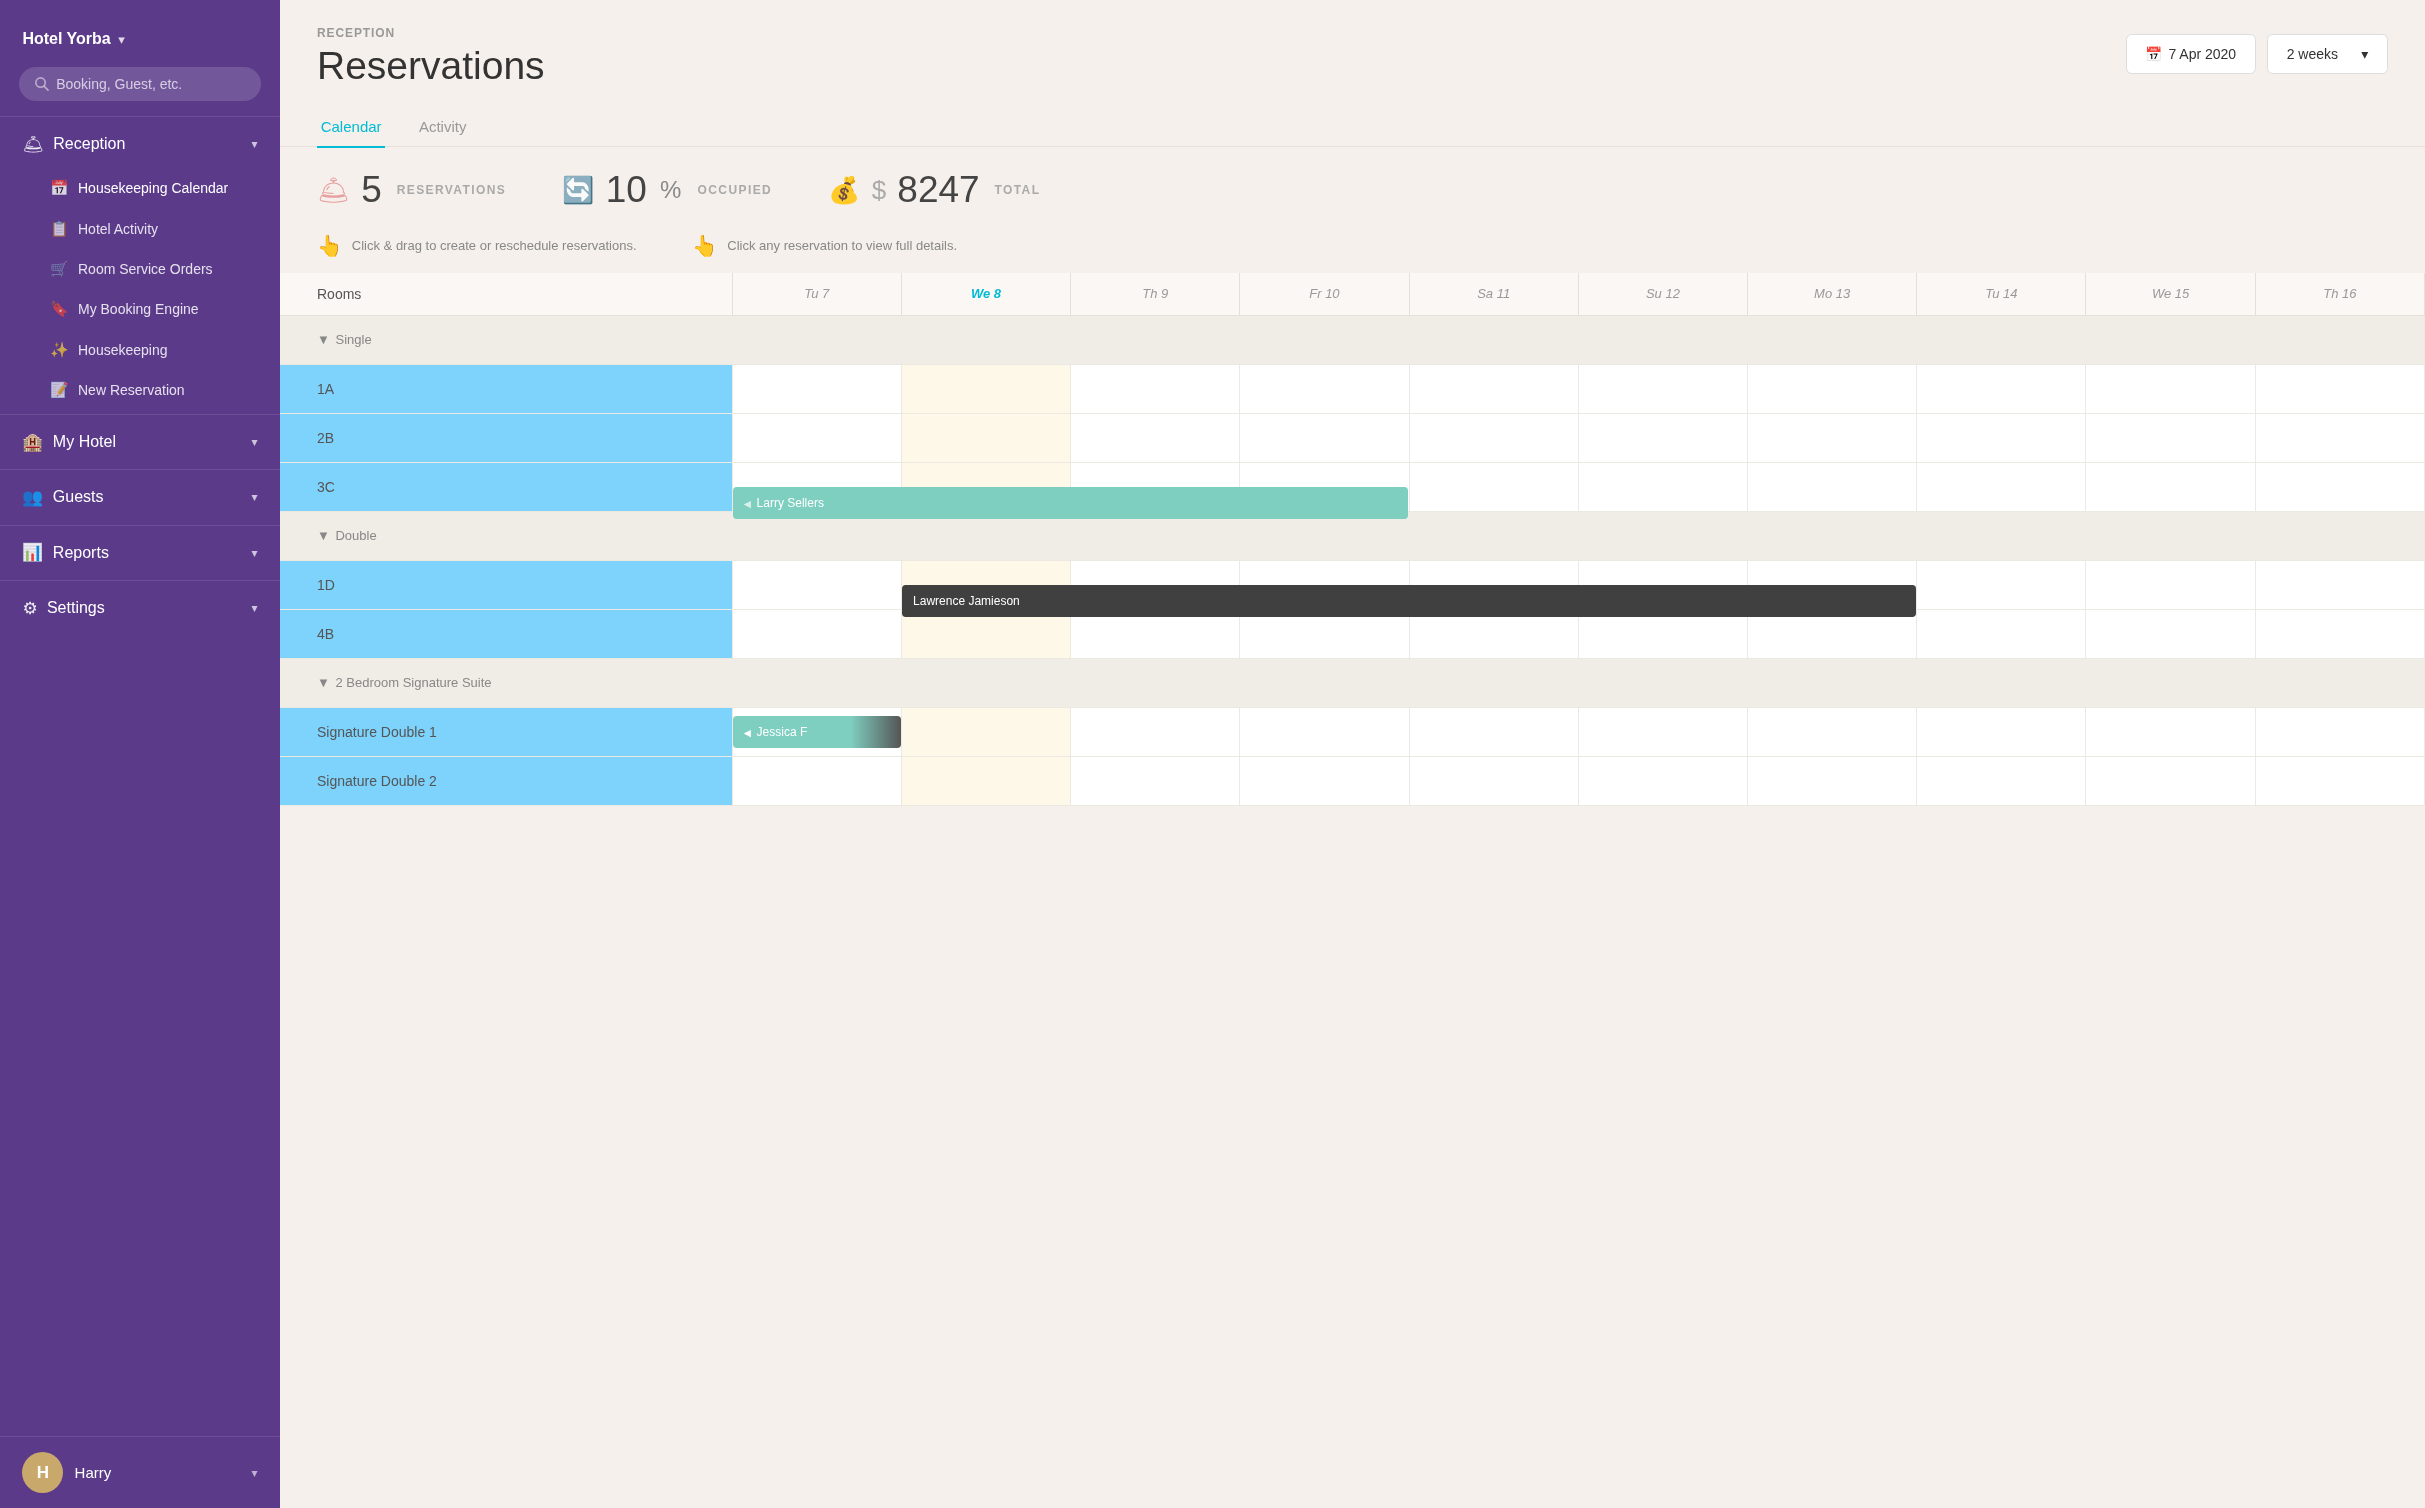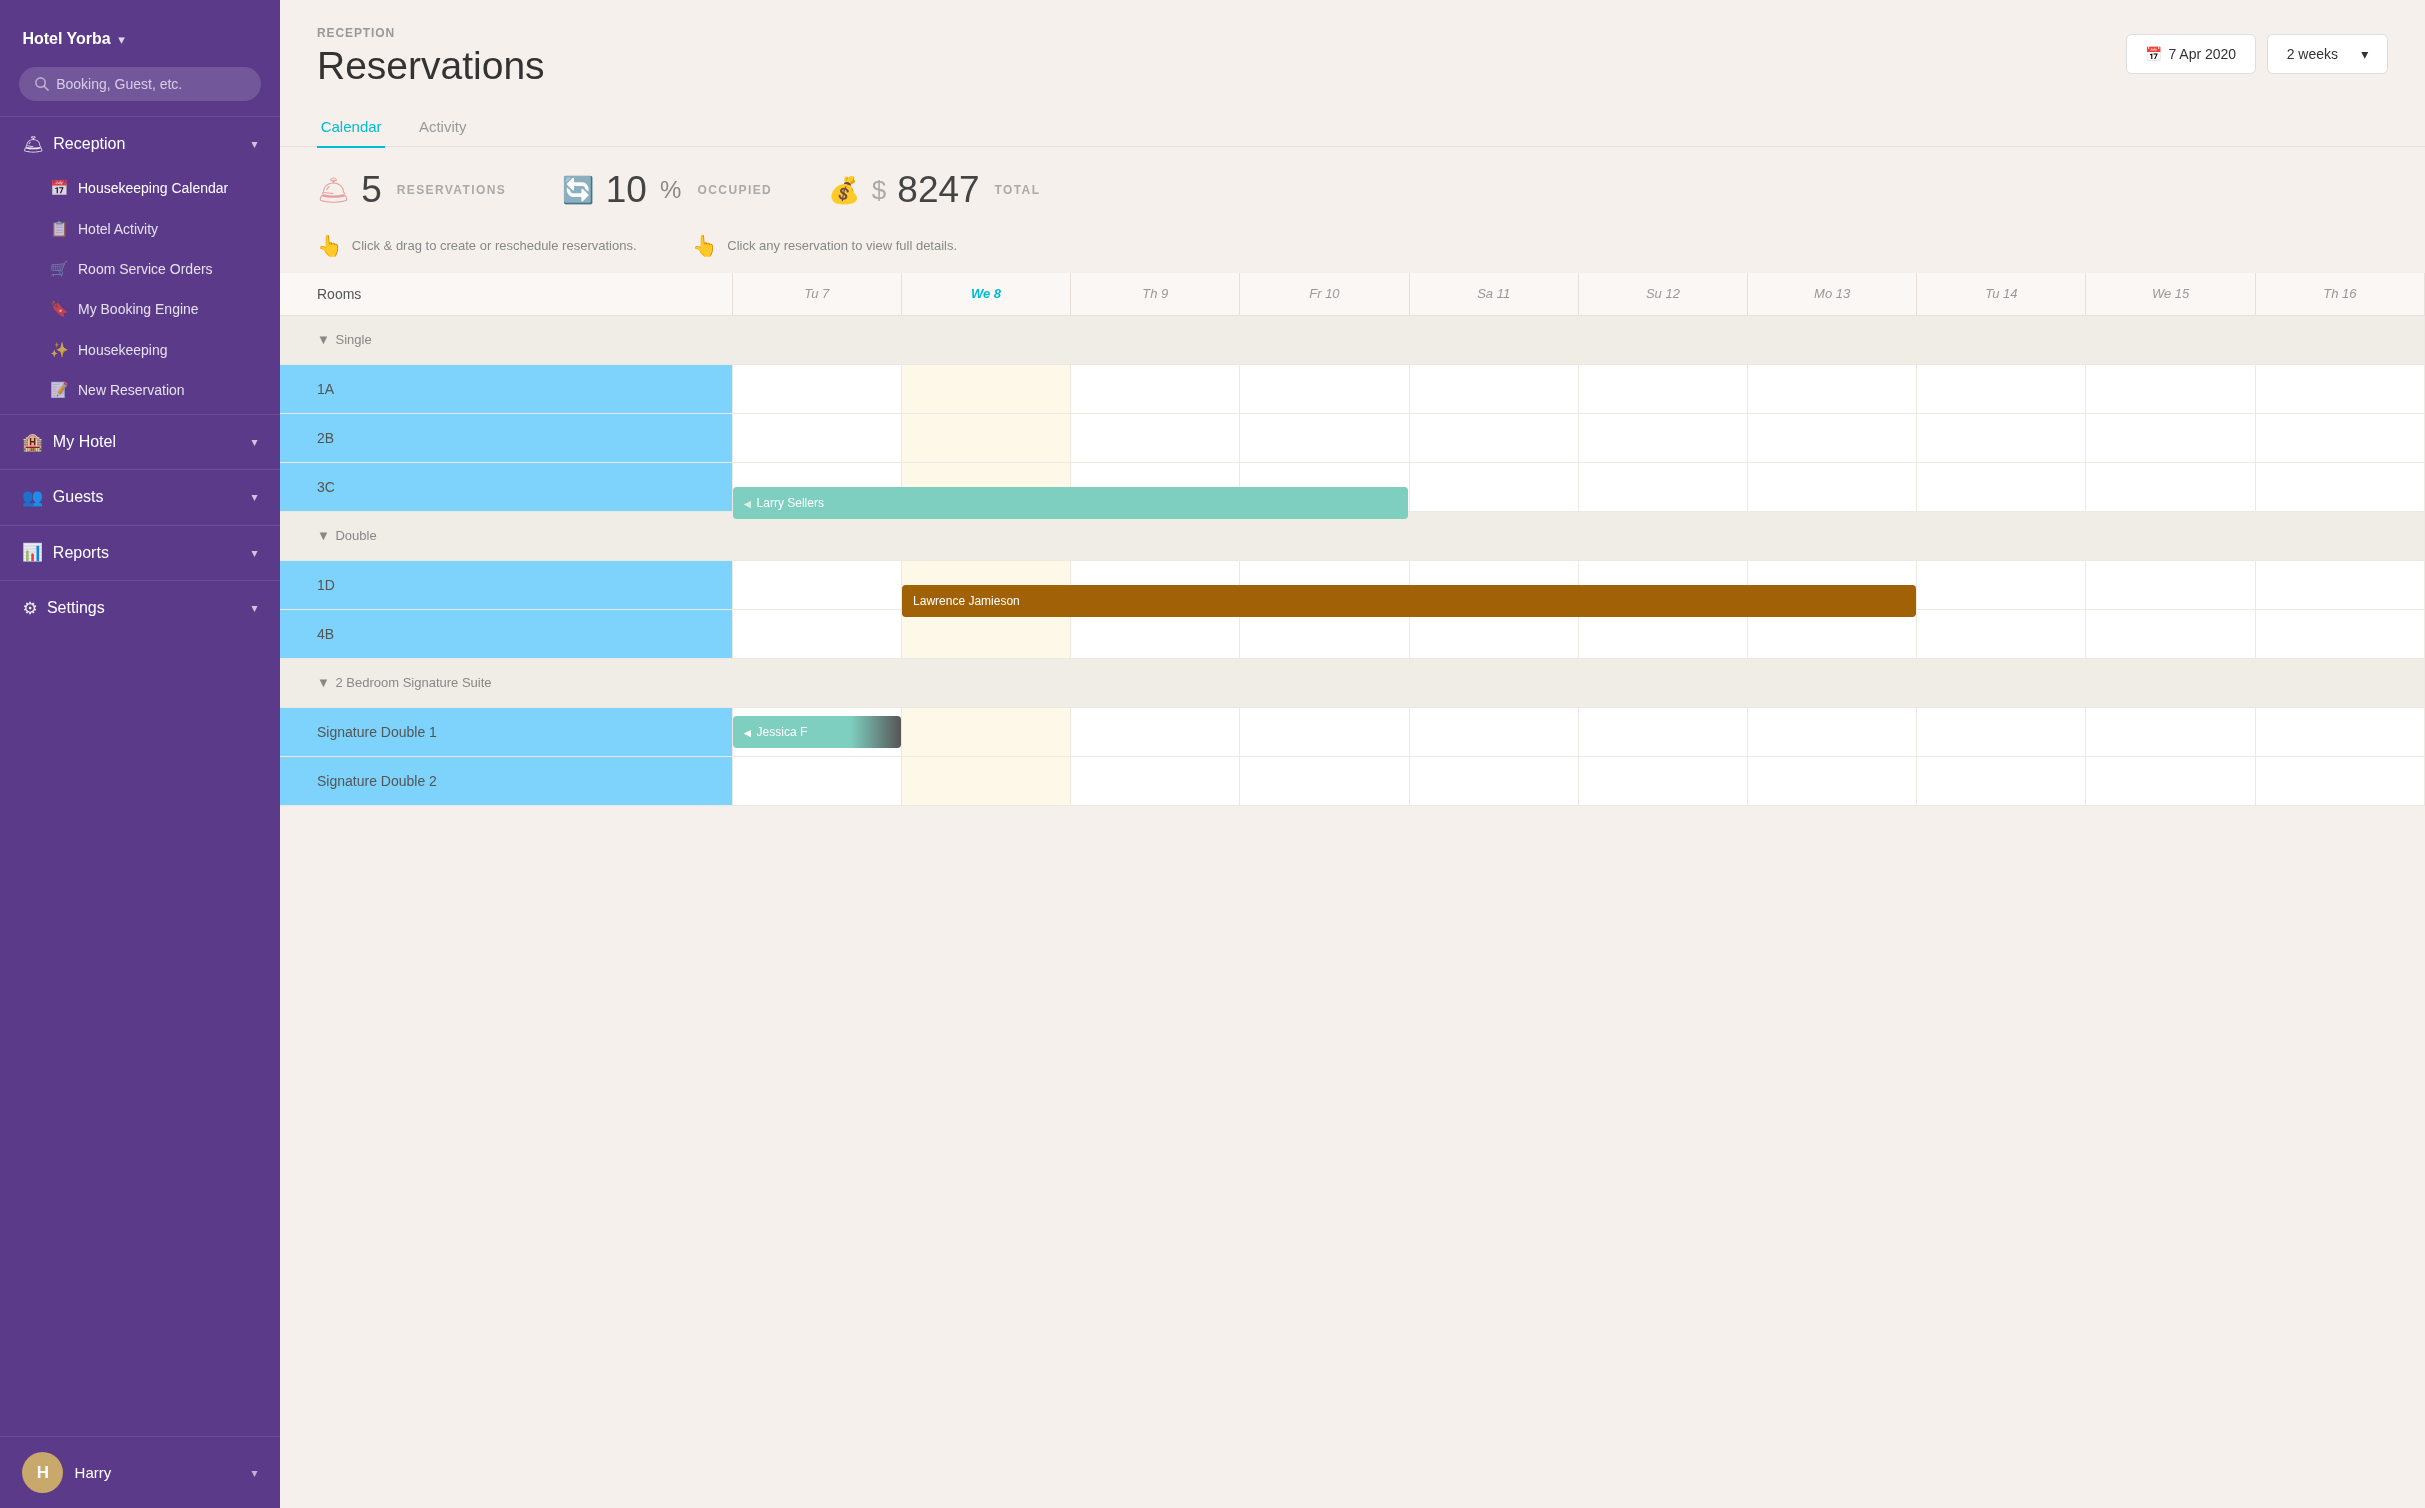--- a/index.html
+++ b/index.html
@@ -293,21 +293,21 @@
       font-size: 12px;
       font-weight: 500;
       color: white;
       white-space: nowrap;
       overflow: hidden;
       cursor: pointer;
       z-index: 2;
       margin-top: 16px;
     }
     .res-bar.green { background: #7ecfc0; }
-    .res-bar.blue { background: #a16207; }
+    .res-bar.blue { background: #404040; }
     .res-bar.gray { background: #9e9e9e; }
     .res-bar::before {
       content: '◀';
       font-size: 9.3px;
       margin-right: 5.6px;
       opacity: 0.7;
     }
     .res-bar.no-left::before { content: ''; margin-right: 0; }
 
     

